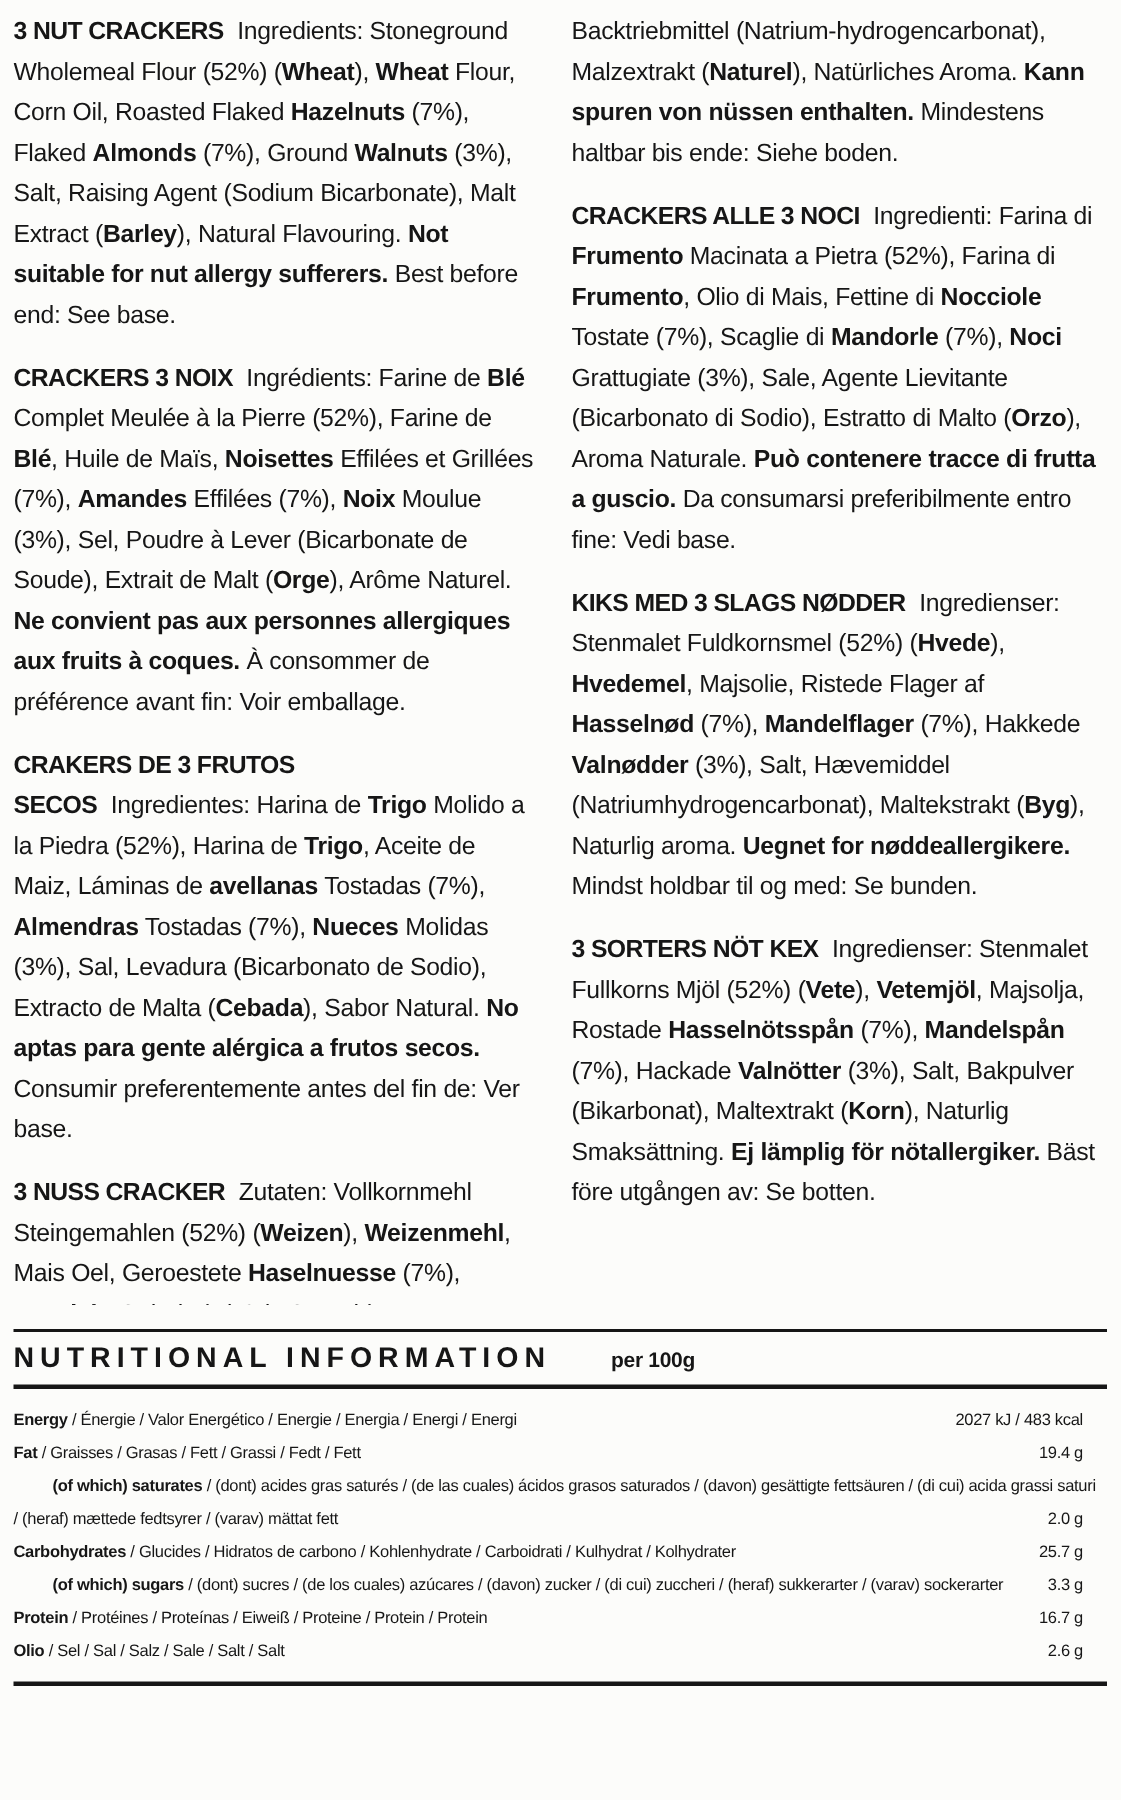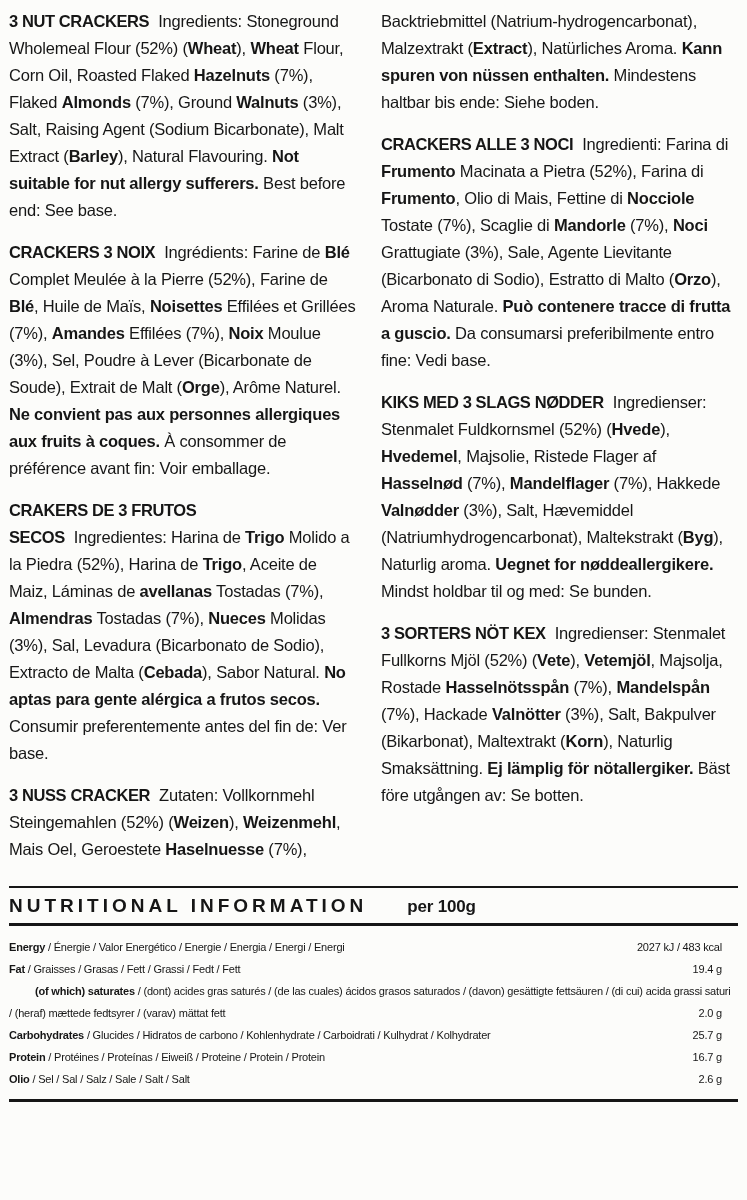--- a/index.html
+++ b/index.html
@@ -24,21 +24,21 @@
   .sec-h { font-weight:bold; margin-right:9px; letter-spacing:-0.4px; }
   .b { font-weight:bold; }
 
   
   .ntable { margin-top:16px; border-top:2px solid #161616; }
   .nt-head {
     display:flex; align-items:baseline;
     padding:7px 0 6px 0; border-bottom:3px solid #161616;
   }
   .nt-title { font-weight:bold; font-size:19px; letter-spacing:4px; }
-  .nt-per { font-weight:bold; font-size:17px; letter-spacing:-0.2px;padding-left:40px; }
+  .nt-per { font-weight:bold; font-size:14px; letter-spacing:-0.2px;padding-left:40px; }
   .nt-rows { padding:10px 0 9px 0; border-bottom:3px solid #161616; }
   .nrow {
     position:relative; font-size:11px; line-height:22px;
     letter-spacing:-0.2px; padding-right:6px;
   }
   .nrow.indent { text-indent:26px; }
   .nval { position:absolute; right:16px; bottom:0; text-indent:0; white-space:nowrap; }
 </style>
 </head>
 <body>
@@ -47,35 +47,36 @@
 
   <div class="cols">
     <div class="col col-left" id="col-left">
         <p class="sec"><span class="sec-h">3 NUT CRACKERS</span><span>Ingredients: Stoneground Wholemeal Flour (52%) (</span><span class="b">Wheat</span><span>), </span><span class="b">Wheat</span><span> Flour, Corn Oil, Roasted Flaked </span><span class="b">Hazelnuts</span><span> (7%), Flaked </span><span class="b">Almonds</span><span> (7%), Ground </span><span class="b">Walnuts</span><span> (3%), Salt, Raising Agent (Sodium Bicarbonate), Malt Extract (</span><span class="b">Barley</span><span>), Natural Flavouring. </span><span class="b">Not suitable for nut allergy sufferers.</span><span> Best before end: See base.</span></p>
         <p class="sec"><span class="sec-h">CRACKERS 3 NOIX</span><span>Ingrédients: Farine de </span><span class="b">Blé</span><span> Complet Meulée à la Pierre (52%), Farine de </span><span class="b">Blé</span><span>, Huile de Maïs, </span><span class="b">Noisettes</span><span> Effilées et Grillées (7%), </span><span class="b">Amandes</span><span> Effilées (7%), </span><span class="b">Noix</span><span> Moulue (3%), Sel, Poudre à Lever (Bicarbonate de Soude), Extrait de Malt (</span><span class="b">Orge</span><span>), Arôme Naturel. </span><span class="b">Ne convient pas aux personnes allergiques aux fruits à coques.</span><span> À consommer de préférence avant fin: Voir emballage.</span></p>
         <p class="sec"><span class="sec-h">CRAKERS DE 3 FRUTOS SECOS</span><span>Ingredientes: Harina de </span><span class="b">Trigo</span><span> Molido a la Piedra (52%), Harina de </span><span class="b">Trigo</span><span>, Aceite de Maiz, Láminas de </span><span class="b">avellanas</span><span> Tostadas (7%), </span><span class="b">Almendras</span><span> Tostadas (7%), </span><span class="b">Nueces</span><span> Molidas (3%), Sal, Levadura (Bicarbonato de Sodio), Extracto de Malta (</span><span class="b">Cebada</span><span>), Sabor Natural. </span><span class="b">No aptas para gente alérgica a frutos secos.</span><span> Consumir preferentemente antes del fin de: Ver base.</span></p>
         <p class="sec"><span class="sec-h">3 NUSS CRACKER</span><span>Zutaten: Vollkornmehl Steingemahlen (52%) (</span><span class="b">Weizen</span><span>), </span><span class="b">Weizenmehl</span><span>, Mais Oel, Geroestete </span><span class="b">Haselnuesse</span><span> (7%), </span><span class="b">Mandeln</span><span> Gehobelt (7%), Gemahlene </span></p>
       </div>
     <div class="vrule"></div>
     <div class="col col-right" id="col-right">
-        <p class="sec"><span>Backtriebmittel (Natrium-hydrogencarbonat), Malzextrakt (</span><span class="b">Extract</span><span>), Natürliches Aroma. </span><span class="b">Kann spuren von nüssen enthalten.</span><span> Mindestens haltbar bis ende: Siehe boden.</span></p>
+        <p class="sec"><span>Backtriebmittel (Natrium-hydrogencarbonat), Malzextrakt (</span><span class="b">Naturel</span><span>), Natürliches Aroma. </span><span class="b">Kann spuren von nüssen enthalten.</span><span> Mindestens haltbar bis ende: Siehe boden.</span></p>
         <p class="sec"><span class="sec-h">CRACKERS ALLE 3 NOCI</span><span>Ingredienti: Farina di </span><span class="b">Frumento</span><span> Macinata a Pietra (52%), Farina di </span><span class="b">Frumento</span><span>, Olio di Mais, Fettine di </span><span class="b">Nocciole</span><span> Tostate (7%), Scaglie di </span><span class="b">Mandorle</span><span> (7%), </span><span class="b">Noci</span><span> Grattugiate (3%), Sale, Agente Lievitante (Bicarbonato di Sodio), Estratto di Malto (</span><span class="b">Orzo</span><span>), Aroma Naturale. </span><span class="b">Può contenere tracce di frutta a guscio.</span><span> Da consumarsi preferibilmente entro fine: Vedi base.</span></p>
         <p class="sec"><span class="sec-h">KIKS MED 3 SLAGS NØDDER</span><span>Ingredienser: Stenmalet Fuldkornsmel (52%) (</span><span class="b">Hvede</span><span>), </span><span class="b">Hvedemel</span><span>, Majsolie, Ristede Flager af </span><span class="b">Hasselnød</span><span> (7%), </span><span class="b">Mandelflager</span><span> (7%), Hakkede </span><span class="b">Valnødder</span><span> (3%), Salt, Hævemiddel (Natriumhydrogencarbonat), Maltekstrakt (</span><span class="b">Byg</span><span>), Naturlig aroma. </span><span class="b">Uegnet for nøddeallergikere.</span><span> Mindst holdbar til og med: Se bunden.</span></p>
         <p class="sec"><span class="sec-h">3 SORTERS NÖT KEX</span><span>Ingredienser: Stenmalet Fullkorns Mjöl (52%) (</span><span class="b">Vete</span><span>), </span><span class="b">Vetemjöl</span><span>, Majsolja, Rostade </span><span class="b">Hasselnötsspån</span><span> (7%), </span><span class="b">Mandelspån</span><span> (7%), Hackade </span><span class="b">Valnötter</span><span> (3%), Salt, Bakpulver (Bikarbonat), Maltextrakt (</span><span class="b">Korn</span><span>), Naturlig Smaksättning. </span><span class="b">Ej lämplig för nötallergiker.</span><span> Bäst före utgången av: Se botten.</span></p>
       </div>
   </div>
 
   <div class="ntable">
     <div class="nt-head">
       <span class="nt-title">NUTRITIONAL INFORMATION</span>
       <span class="nt-per">per 100g</span>
     </div>
     <div class="nt-rows" id="nt-rows">
         <div class="nrow"><span class="b">Energy</span><span> / Énergie / Valor Energético / Energie / Energia / Energi / Energi</span><span class="nval">2027 kJ / 483 kcal</span></div>
         <div class="nrow"><span class="b">Fat</span><span> / Graisses / Grasas / Fett / Grassi / Fedt / Fett</span><span class="nval">19.4 g</span></div>
         <div class="nrow indent"><span class="b">(of which) saturates</span><span> / (dont) acides gras saturés / (de las cuales) ácidos grasos saturados / (davon) gesättigte fettsäuren / (di cui) acida grassi saturi / (heraf) mættede fedtsyrer / (varav) mättat fett</span><span class="nval">2.0 g</span></div>
         <div class="nrow"><span class="b">Carbohydrates</span><span> / Glucides / Hidratos de carbono / Kohlenhydrate / Carboidrati / Kulhydrat / Kolhydrater</span><span class="nval">25.7 g</span></div>
+        <div class="nrow indent"><span class="b">(of which) sugars</span><span> / (dont) sucres / (de los cuales) azúcares / (davon) zucker / (di cui) zuccheri / (heraf) sukkerarter / (varav) sockerarter</span><span class="nval">3.3 g</span></div>
         <div class="nrow"><span class="b">Protein</span><span> / Protéines / Proteínas / Eiweiß / Proteine / Protein / Protein</span><span class="nval">16.7 g</span></div>
         <div class="nrow"><span class="b">Olio</span><span> / Sel / Sal / Salz / Sale / Salt / Salt</span><span class="nval">2.6 g</span></div>
       </div>
   </div>
 
 </div>
 
 </body></html>

